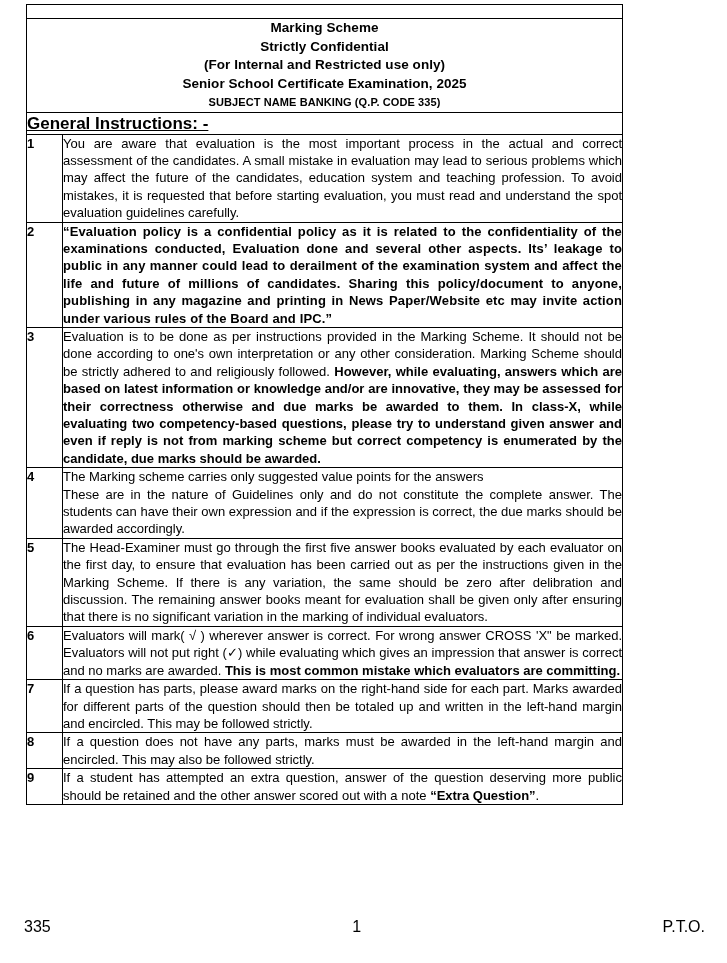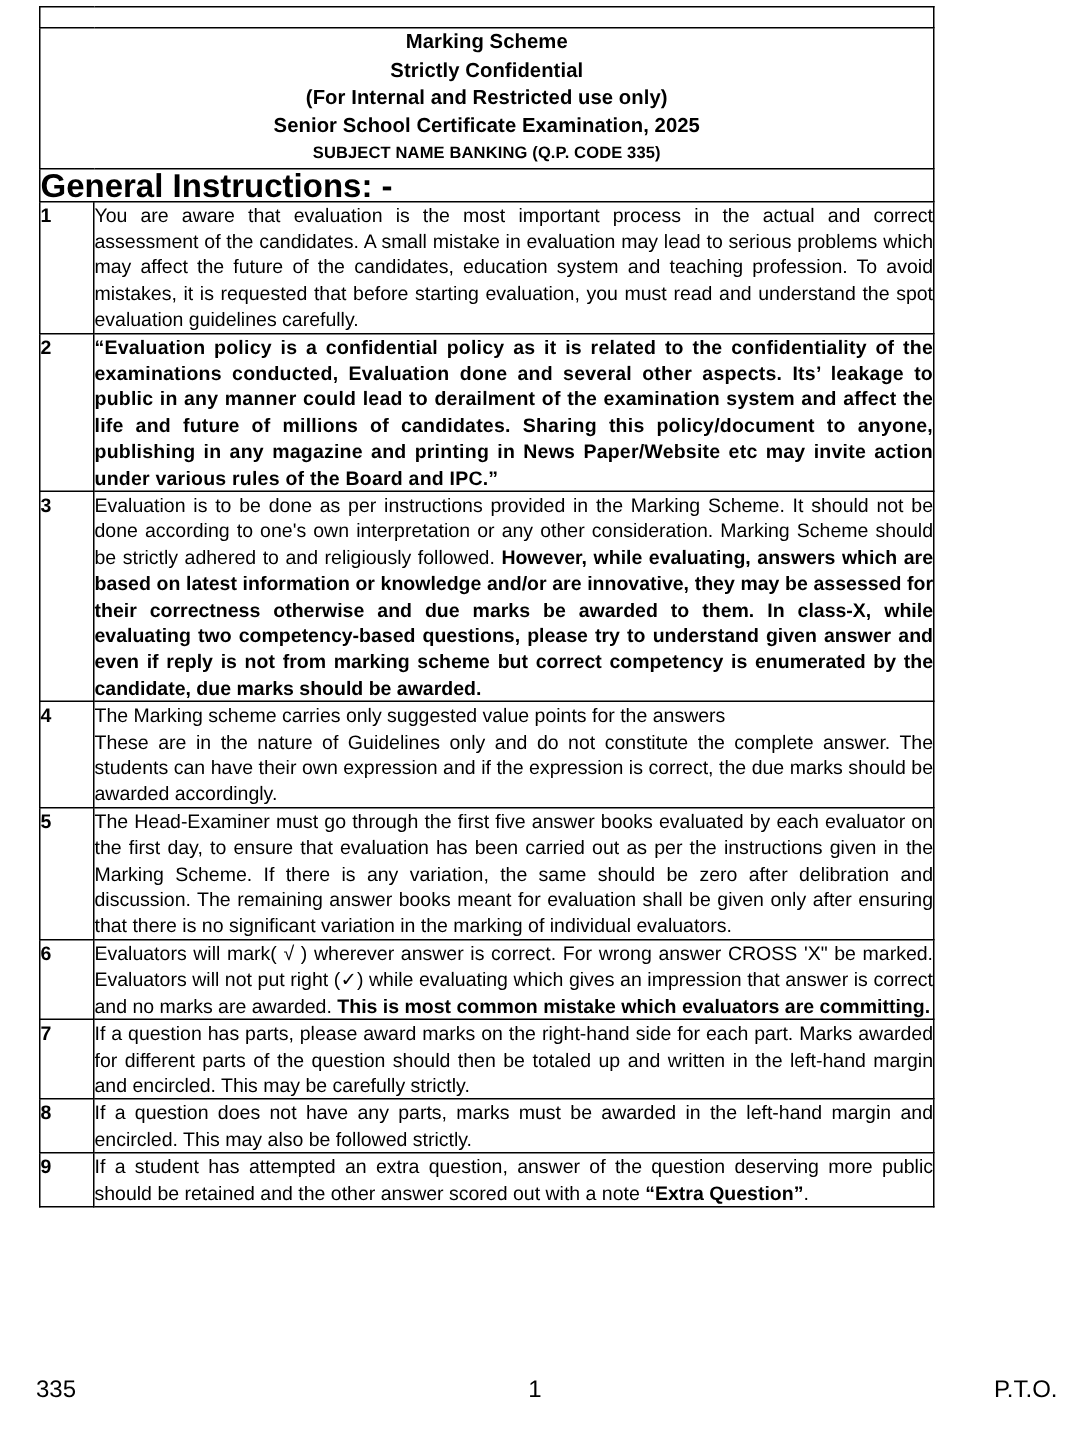--- a/index.html
+++ b/index.html
@@ -56,21 +56,22 @@
     font-size: 11px;
     letter-spacing: 0.1px;
   }
 
   
   .gi-cell {
     padding: 6px 6px 9px 6px;
   }
   .gi-heading {
     font-weight: bold;
-    font-size: 22px;
+    font-size: 17px;
+    text-decoration: underline;
     line-height: 21px;
   }
 
   
   .num-cell {
     width: 36px;
     text-align: left;
     padding: 4px 0 4px 7px;
     font-weight: bold;
     font-size: 13px;
@@ -176,21 +177,21 @@
     <tr>
       <td class="num-cell">6</td>
       <td class="body-cell">
         <p><span>Evaluators will mark( √ ) wherever answer is correct. For wrong answer CROSS 'X" be marked. Evaluators will not put right (✓) while evaluating which gives an impression that answer is correct and no marks are awarded. </span><span class="b">This is most common mistake which evaluators are committing.</span></p>
       </td>
     </tr>
 
     <tr>
       <td class="num-cell">7</td>
       <td class="body-cell">
-        <p>If a question has parts, please award marks on the right-hand side for each part. Marks awarded for different parts of the question should then be totaled up and written in the left-hand margin and encircled. This may be carefully strictly.</p>
+        <p>If a question has parts, please award marks on the right-hand side for each part. Marks awarded for different parts of the question should then be totaled up and written in the left-hand margin and encircled. This may be followed strictly.</p>
       </td>
     </tr>
 
     <tr>
       <td class="num-cell">8</td>
       <td class="body-cell">
         <p>If a question does not have any parts, marks must be awarded in the left-hand margin and encircled. This may also be followed strictly.</p>
       </td>
     </tr>
 

